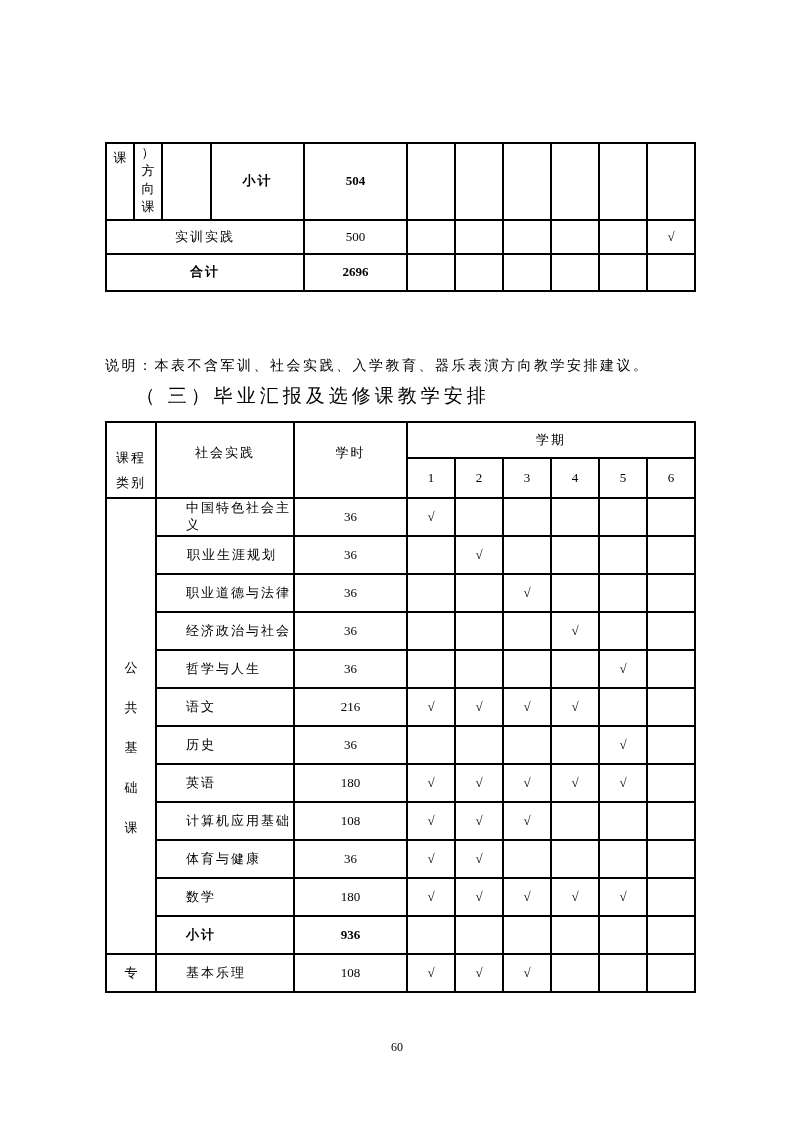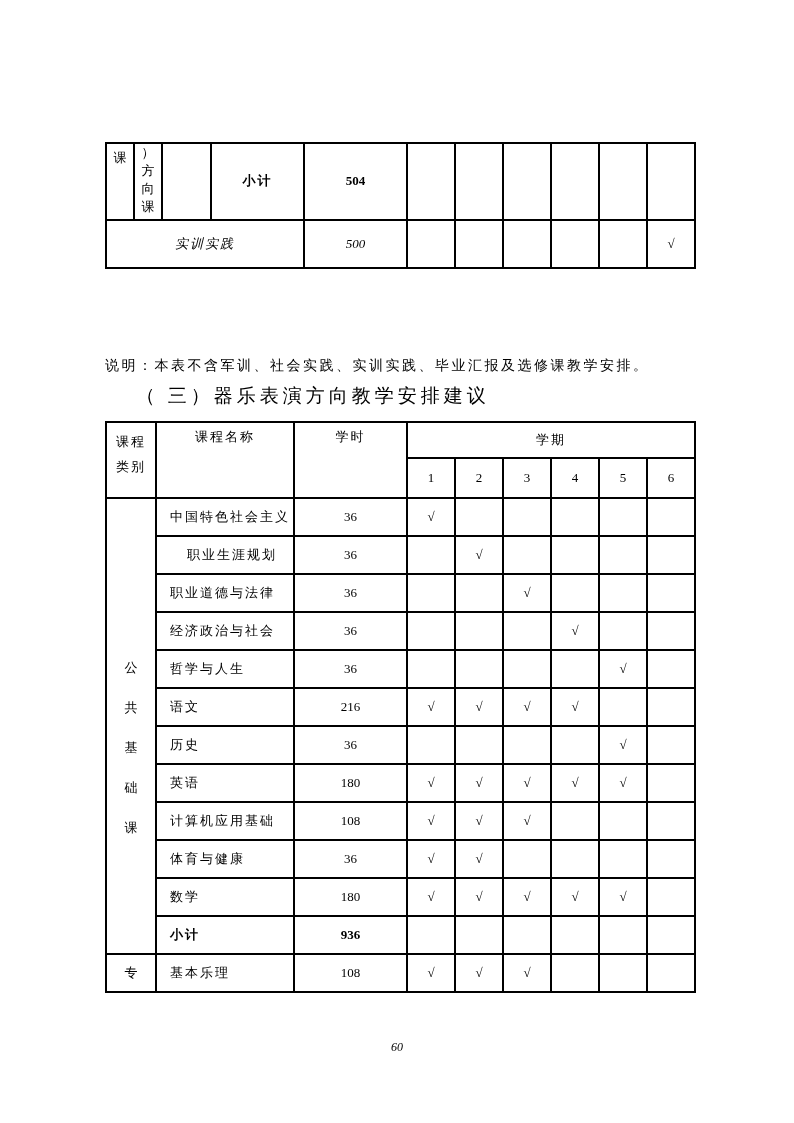--- a/index.html
+++ b/index.html
@@ -9,44 +9,44 @@
     position:relative; overflow:hidden;
   }
   table { border-collapse:collapse; table-layout:fixed; }
   td {
     border:2px solid #000; padding:0; text-align:center; vertical-align:middle;
     font-size:13px; line-height:1.3; overflow:hidden;
   }
   .t1 { position:absolute; left:105px; top:142px; }
   .t2 { position:absolute; left:105px; top:421px; }
   .rh1 { height:77px; }
-  .rh2 { height:48px;font-style:italic; }
+  .rh2 { height:34px; }
   .rh3 { height:37px; }
   .rht { height:36px; }
   .rhn { height:40px; }
   .rhr { height:38px; }
   .bold { font-weight:bold;margin-top:26px; }
   .ls { letter-spacing:2px; }
   .vtop { vertical-align:top; }
   .pt { padding-top:6px; }
   .vchars span { display:block; line-height:18px; }
   .vcat { vertical-align:middle; padding-top:44px; }
   .vcat span { display:block; line-height:40px; }
-  .name { text-align:left; padding-left:13px; letter-spacing:2px; }
+  .name { text-align:left; padding-left:29px; letter-spacing:2px; }
   .indent { padding-left:30px;margin-left:16px; }
   .hdr { letter-spacing:2px; }
-  .hdr2 { vertical-align:top; padding-top:6px; letter-spacing:2px; }
+  .hdr2 { vertical-align:top; padding-top:22px; letter-spacing:2px; }
   .note {
     position:absolute; left:105px; top:357px; font-size:14px; letter-spacing:2.5px;
   }
   .heading {
     position:absolute; left:136px; top:383px; font-size:19px; letter-spacing:4px;
   }
   .pageno {
-    position:absolute; left:0; right:0; top:1040px; text-align:center; font-size:12px;font-style:italic;
+    position:absolute; left:0; right:0; top:1040px; text-align:center; font-size:12px;
   }
 </style>
 </head>
 <body>
 
 <table class="t1">
   <colgroup>
     <col style="width:28px">
       <col style="width:28px">
       <col style="width:49px">
@@ -81,46 +81,56 @@
   <tr class="rh2">
     <td colspan="4" class="ls">实训实践</td>
     <td>500</td>
     <td></td>
     <td></td>
     <td></td>
     <td></td>
     <td></td>
     <td>√</td>
   </tr>
+  <tr class="rh3">
+    <td colspan="4" class="bold ls">合计</td>
+    <td class="bold">2696</td>
+    <td></td>
+    <td></td>
+    <td></td>
+    <td></td>
+    <td></td>
+    <td></td>
+  </tr>
 </tbody>
   </table>
 
-<div class="note">说明：本表不含军训、社会实践、实训实践、毕业汇报及选修课教学安排。</div>
-
-<div class="heading">（ 三）器乐表演方向教学安排建议</div>
+<div class="note">说明：本表不含军训、社会实践、入学教育、器乐表演方向教学安排建议。</div>
+
+<div class="heading">（ 三）毕业汇报及选修课教学安排</div>
 
 <table class="t2">
   <colgroup>
     <col style="width:50px">
       <col style="width:138px">
       <col style="width:113px">
     <col style="width:48px">
       <col style="width:48px">
       <col style="width:48px">
     <col style="width:48px">
       <col style="width:48px">
       <col style="width:48px">
   </colgroup>
   <tbody>
       <tr class="rht">
     <td rowspan="2" class="hdr2 vchars2">
           <span style="display: block; line-height: 25px;">课程</span>
           <span style="display: block; line-height: 25px;">类别</span>
         </td>
-    <td rowspan="2" class="hdr2">课程名称</td>
+    <td rowspan="2" class="hdr2">社会实践</td>
     <td rowspan="2" class="hdr2">学时</td>
     <td colspan="6" class="hdr">学期</td>
   </tr>
   <tr class="rhn">
     <td>1</td>
     <td>2</td>
     <td>3</td>
     <td>4</td>
     <td>5</td>
     <td>6</td>

